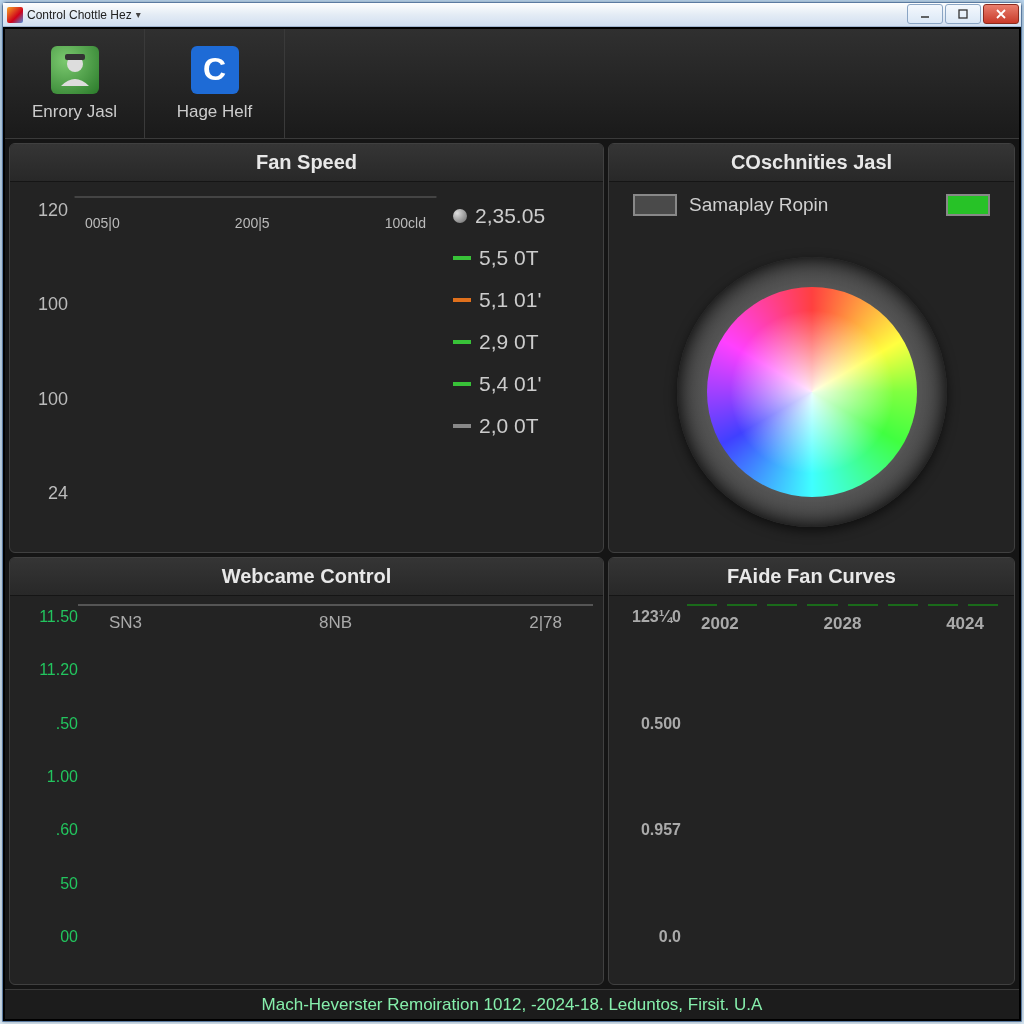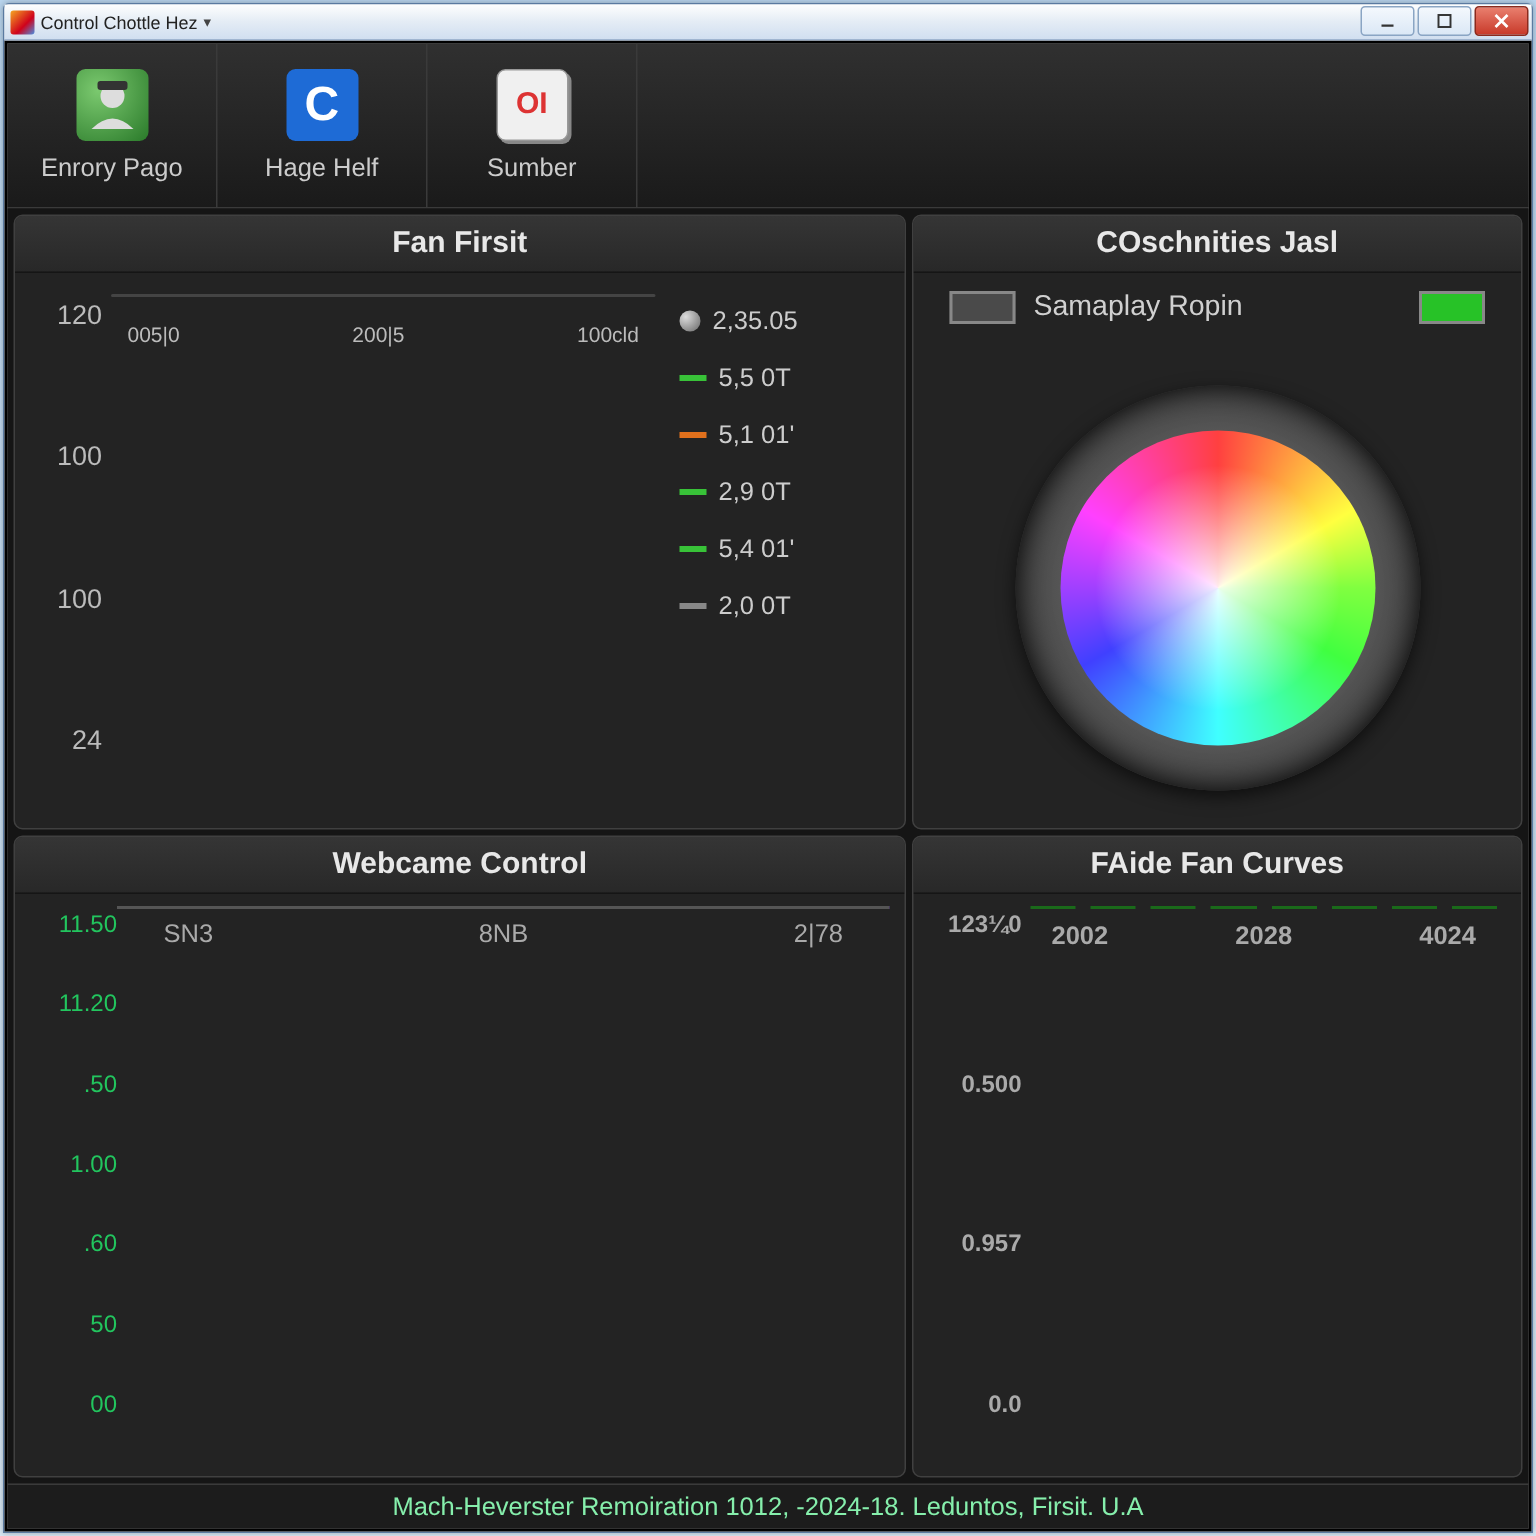--- a/index.html
+++ b/index.html
@@ -100,21 +100,21 @@
 .fs-yaxis span { color:#bbb; font-size:18px; text-align:right; }
 .fs-chart {
   flex:1; margin:6px 6px 0 6px;
   background:#000; border:1px solid #444; border-radius:8px;
   position:relative;
 }
 .fs-xaxis { position:absolute; bottom:-34px; left:0; right:0; display:flex; justify-content:space-between; color:#bbb; font-size:14px; padding:0 10px; }
 .fs-legend { width:150px; display:flex; flex-direction:column; gap:18px; padding:14px 0 0 10px; }
 .fs-legend-row { display:flex; align-items:center; gap:8px; }
 .fs-dash { width:18px; height:4px; }
-.fs-val { color:#ccc; font-size:17px; }
+.fs-val { color:#ccc; font-size:21px; }
 
 .cj-legend { display:flex; align-items:center; gap:12px; margin:4px 14px 6px; }
 .cj-swatch { width:44px; height:22px; border:2px solid #888; }
 .cj-label { color:#d0d0d0; font-size:19px; }
 .wheel-wrap { flex:1; display:flex; align-items:center; justify-content:center; }
 .wheel-outer {
   width:270px; height:270px; border-radius:50%;
   background:radial-gradient(circle,#555 0%,#333 45%,#555 55%,#2a2a2a 100%);
   display:flex; align-items:center; justify-content:center;
   box-shadow:inset 0 0 20px #000, 0 4px 12px rgba(0,0,0,.6);
@@ -177,36 +177,32 @@
   <div class="app-body">
     <div class="toolbar">
       <div class="tool-item">
         <div class="tool-icon green">
           <svg width="40" height="40" viewBox="0 0 40 40">
               <circle cx="20" cy="14" r="8" fill="#ddd"></circle>
               <path d="M6 36 Q20 22 34 36" fill="#ddd"></path>
               <rect x="10" y="4" width="20" height="6" rx="2" fill="#333"></rect>
             </svg>
         </div>
-        <span class="tool-label">Enrory Pago</span>
+        <span class="tool-label">Enrory Jasl</span>
       </div>
       <div class="tool-item">
         <div class="tool-icon blue">C</div>
         <span class="tool-label">Hage Helf</span>
       </div>
-      <div class="tool-item">
-        <div class="tool-icon white">OI</div>
-        <span class="tool-label">Sumber</span>
-      </div>
     </div>
 
     <div class="panels">
 
       <div class="panel">
-        <div class="panel-header">Fan Firsit</div>
+        <div class="panel-header">Fan Speed</div>
         <div class="panel-body">
           <div class="fs-layout">
             <div class="fs-yaxis" id="fs-yaxis">
                 <span>120</span>
                 <span>100</span>
                 <span>100</span>
                 <span>24</span>
               </div>
             <div style="flex:1;position:relative;padding-bottom:38px;">
               <div class="fs-chart">

